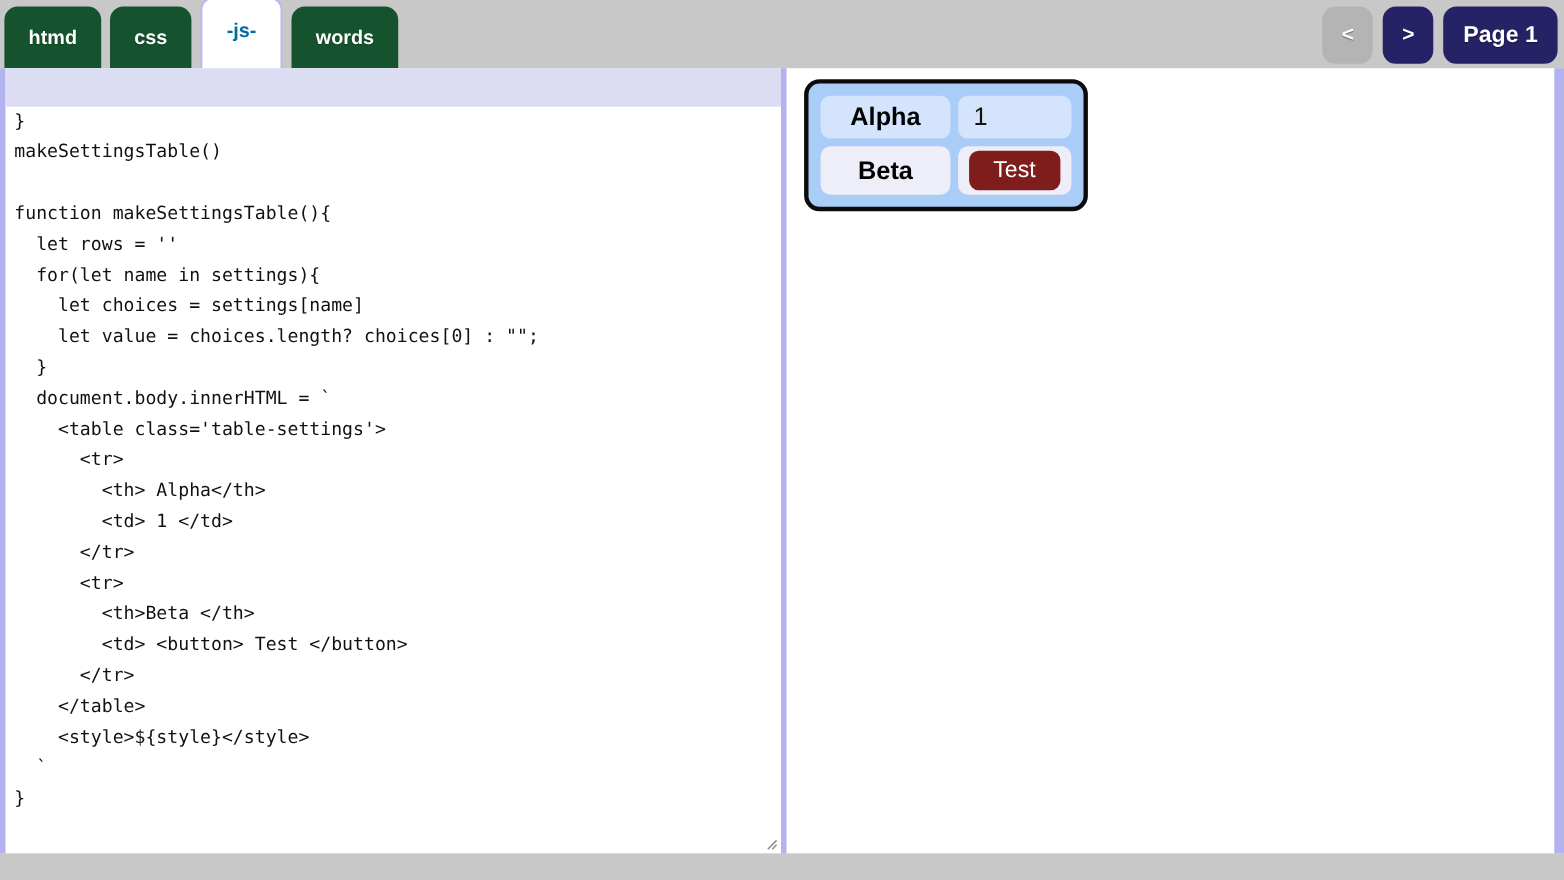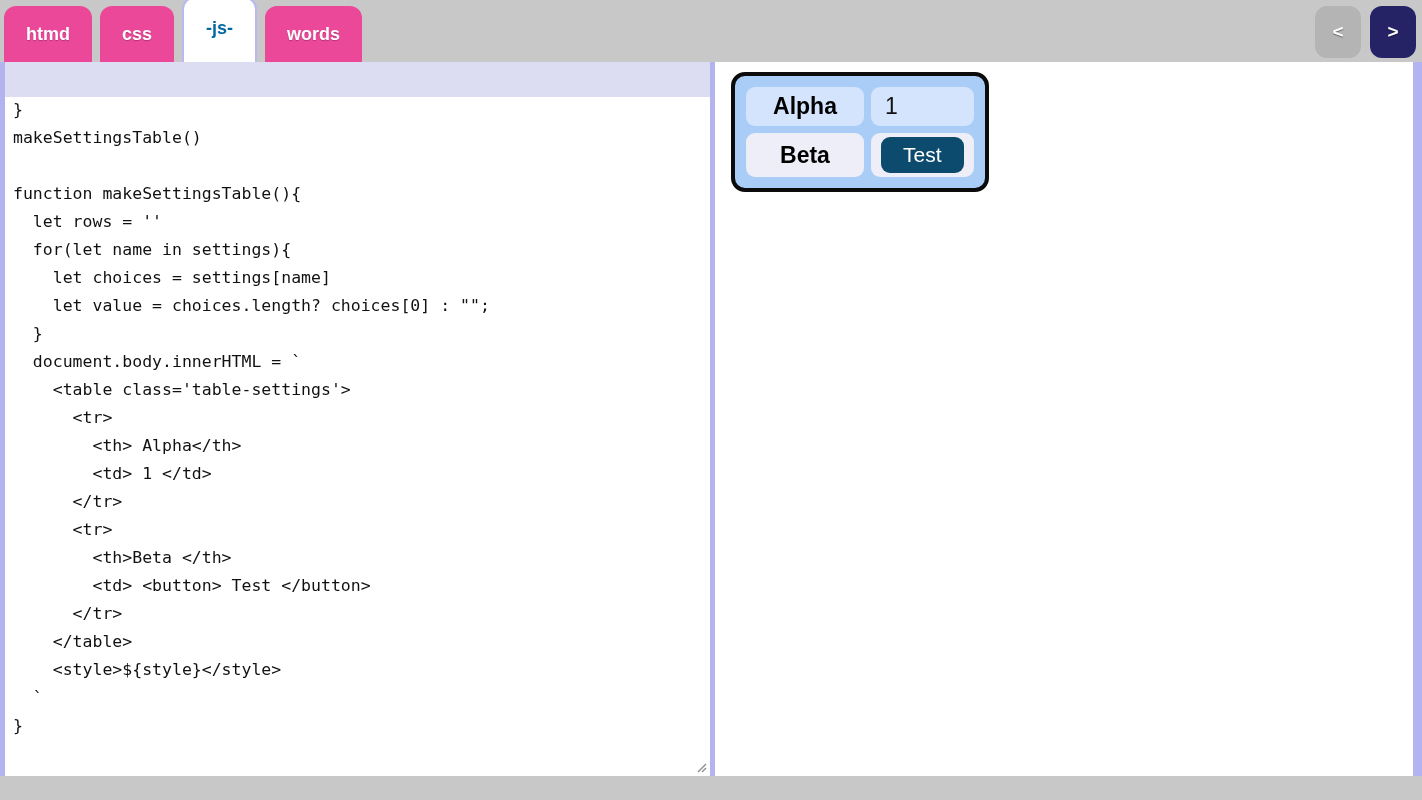--- a/index.html
+++ b/index.html
@@ -26,21 +26,21 @@
 
   #tabstrip {
     position: absolute;
     left: 4px;
     bottom: 0;
     display: flex;
     align-items: flex-end;
     gap: 8px;
   }
   .tab {
-    background: #ec4899;
+    background: #14532d;
     color: #ffffff;
     font-weight: bold;
     font-size: 18px;
     font-family: "Liberation Sans", sans-serif;
     border-radius: 12px 12px 0 0;
     padding: 0 22px;
     height: 56px;
     line-height: 56px;
     text-align: center;
     box-sizing: border-box;
@@ -207,21 +207,21 @@
     background: #d4e4fc;
   }
   .table-settings tr:nth-child(even) th,
   .table-settings tr:nth-child(even) td {
     background: #eeeef8;
   }
   .table-settings td.cell-button {
     padding: 4px 10px;
   }
   .tbl-button {
-    background: #0c4a6e;
+    background: #7f1d1d;
     color: #ffffff;
     border: none;
     border-radius: 9px;
     font-family: "Liberation Sans", sans-serif;
     font-size: 21px;
     padding: 6px 22px;
     cursor: pointer;
   }
 
   
@@ -242,20 +242,21 @@
   <div id="tabstrip">
     <div class="tab">htmd</div>
     <div class="tab">css</div>
     <div class="tab active">-js-</div>
     <div class="tab">words</div>
   </div>
 
   <div id="pager">
     <div class="pgbtn disabled">&lt;</div>
     <div class="pgbtn">&gt;</div>
+    <div class="pgbtn page">Page 1</div>
   </div>
 
 </div>
 
 <div id="editor-pane">
   <div id="code">  'beta' : words('a b c d e')
 }
 makeSettingsTable()
 
 function makeSettingsTable(){

